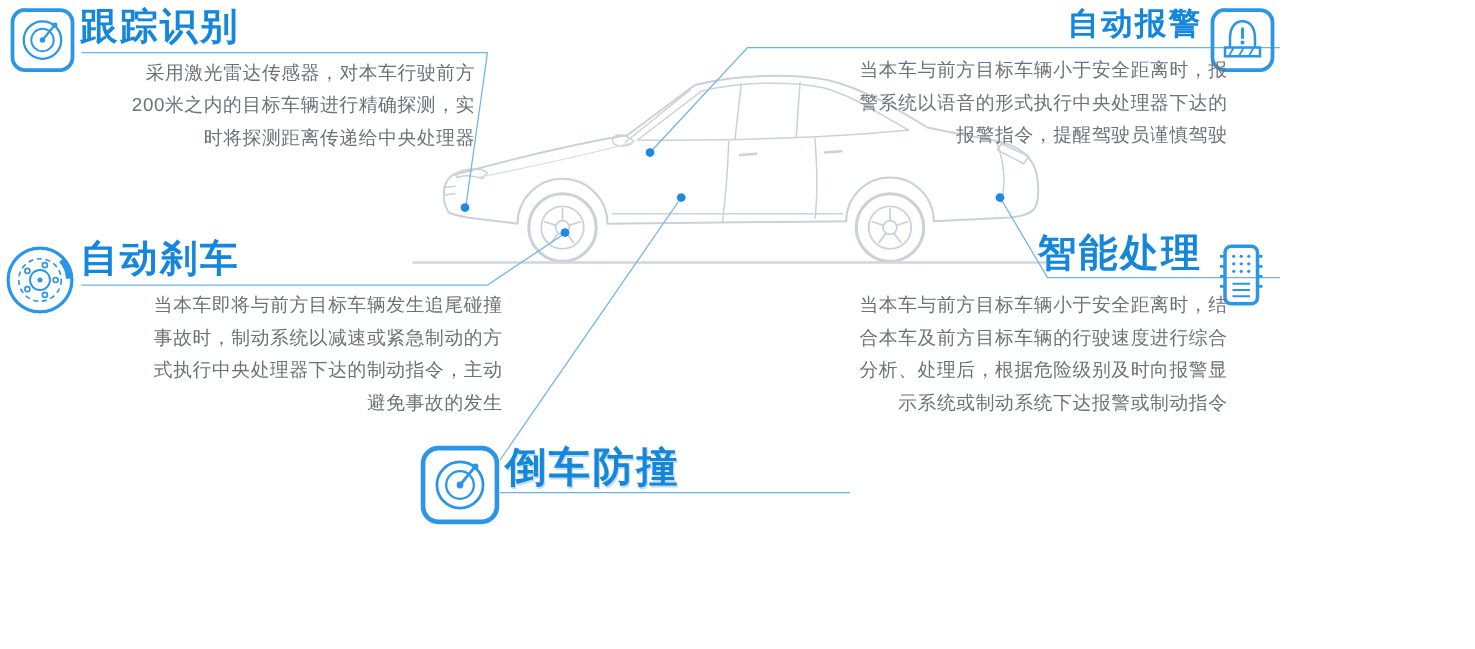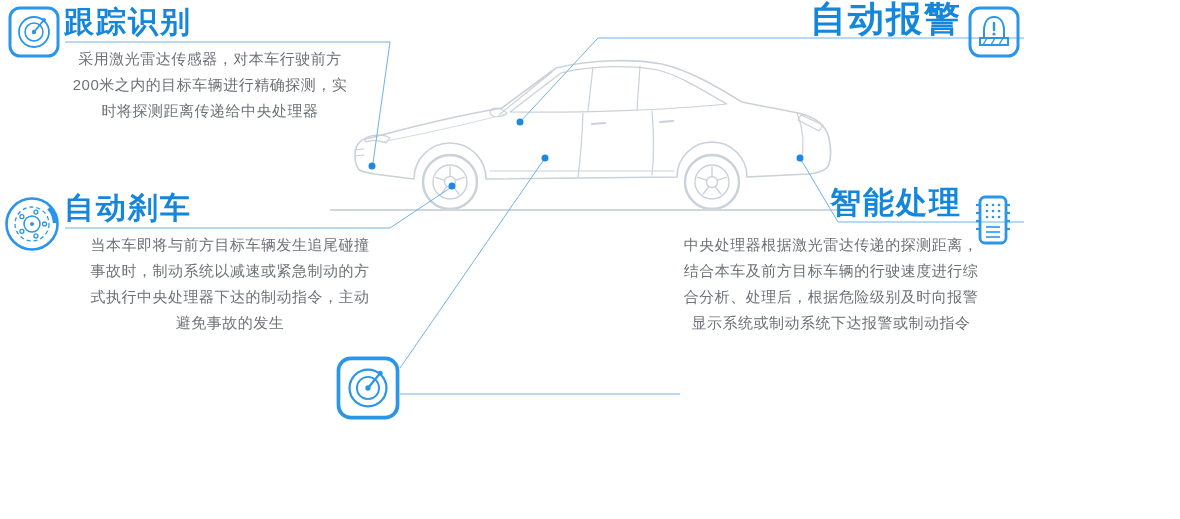--- a/index.html
+++ b/index.html
@@ -15,35 +15,36 @@
   .dot    { fill:#1e88e5; stroke:none; }
   .ground { stroke:#d0d6db; stroke-width:2; }
 
   .feature { position:absolute; }
   .feature h2 {
     color:#1486db; font-weight:bold; font-size:30px; line-height:40px;
     letter-spacing:2px; white-space:nowrap;
   }
   .feature p {
     color:#6d7278; font-size:15px; line-height:26px; letter-spacing:0.5px;
-    text-align:center;
+    text-align:right;
+    margin-left:26px;
   }
   .icon-box { position:absolute; }
   .icon-box svg { display:block; }
 
   
   #f-tracking        { left:0; top:0; width:400px; }
   #f-tracking .icon-box { left:8px; top:6px; }
   #f-tracking h2     { position:absolute; left:64px; top:2px; }
   #f-tracking p      { position:absolute; left:66px; top:46px; width:288px; }
 
   
   #f-alarm           { right:0; top:0; width:400px; height:160px; }
   #f-alarm .icon-box { right:4px; top:6px; }
-  #f-alarm h2        { position:absolute; right:62px; top:0; font-size:36px; line-height:38px; }
+  #f-alarm h2        { position:absolute; right:62px; top:0; font-size:25px; line-height:38px; }
   #f-alarm p         { position:absolute; right:42px; top:44px; width:302px; }
 
   
   #f-braking         { left:0; top:184px; width:400px; }
   #f-braking .icon-box { left:4px; top:12px; }
   #f-braking h2      { position:absolute; left:64px; top:4px; }
   #f-braking p       { position:absolute; left:84px; top:48px; width:292px; }
 
   
   #f-processing      { right:0; top:182px; width:400px; }
@@ -176,20 +177,21 @@
         <path d="M 16,32 L 16,25 C 16,16 20,11 26,11 C 32,11 36,16 36,25 L 36,32" stroke-width="2"></path>
         <line x1="26" y1="17" x2="26" y2="24" stroke-width="2.4" stroke-linecap="round"></line>
         <circle cx="26" cy="28" r="1.6" fill="#2b96e8" stroke="none"></circle>
         <path d="M 12,32 L 40,32 L 40,39 L 12,39 Z" stroke-width="2"></path>
         <line x1="19" y1="32" x2="15" y2="39" stroke-width="1.4"></line>
         <line x1="27" y1="32" x2="23" y2="39" stroke-width="1.4"></line>
         <line x1="35" y1="32" x2="31" y2="39" stroke-width="1.4"></line>
       </svg>
     </div>
     <h2>自动报警</h2>
+    <p>当本车与前方目标车辆小于安全距离时，报警系统以语音的形式执行中央处理器下达的报警指令，提醒驾驶员谨慎驾驶</p>
   </section>
 
   <section class="feature" id="f-braking">
     <div class="icon-box">
       <svg width="56" height="56" viewBox="0 0 56 56" fill="none" stroke="#2b96e8">
         <circle cx="28" cy="28" r="25.5" stroke-width="2.6"></circle>
         <circle cx="28" cy="28" r="17" stroke-width="1.3" stroke-dasharray="4 3"></circle>
         <circle cx="28" cy="28" r="8" stroke-width="1.5"></circle>
         <circle cx="28" cy="28" r="2" fill="#2b96e8" stroke="none"></circle>
         <circle cx="40.5" cy="28" r="2" stroke-width="1.3"></circle>
@@ -226,29 +228,30 @@
           <circle cx="21" cy="25" r="1.3"></circle>
             <circle cx="27" cy="25" r="1.3"></circle>
             <circle cx="33" cy="25" r="1.3"></circle>
         </g>
         <line x1="20" y1="35" x2="34" y2="35" stroke-width="1.6"></line>
         <line x1="20" y1="40" x2="34" y2="40" stroke-width="1.6"></line>
         <line x1="20" y1="45" x2="34" y2="45" stroke-width="1.6"></line>
       </svg>
     </div>
     <h2>智能处理</h2>
-    <p>中央处理器根据激光雷达传递的探测距离，结合本车及前方目标车辆的行驶速度进行综合分析、处理后，根据危险级别及时向报警显示系统或制动系统下达报警或制动指令</p>
+    <p>当本车与前方目标车辆小于安全距离时，结合本车及前方目标车辆的行驶速度进行综合分析、处理后，根据危险级别及时向报警显示系统或制动系统下达报警或制动指令</p>
   </section>
 
   <section class="feature" id="f-reverse">
     <div class="icon-box">
       <svg width="64" height="64" viewBox="0 0 52 52" fill="none" stroke="#2b96e8">
         <rect x="2" y="2" width="48" height="48" rx="10" stroke-width="3"></rect>
         <circle cx="26" cy="26" r="15" stroke-width="1.8"></circle>
         <circle cx="26" cy="26" r="9" stroke-width="1.5"></circle>
         <circle cx="26" cy="26" r="2.2" fill="#2b96e8" stroke="none"></circle>
         <line x1="26" y1="26" x2="35" y2="15" stroke-width="1.8"></line>
         <circle cx="36" cy="14" r="2" fill="#2b96e8" stroke="none"></circle>
       </svg>
     </div>
+    <h2>倒车防撞</h2>
   </section>
 
 </div>
 
 </body></html>

